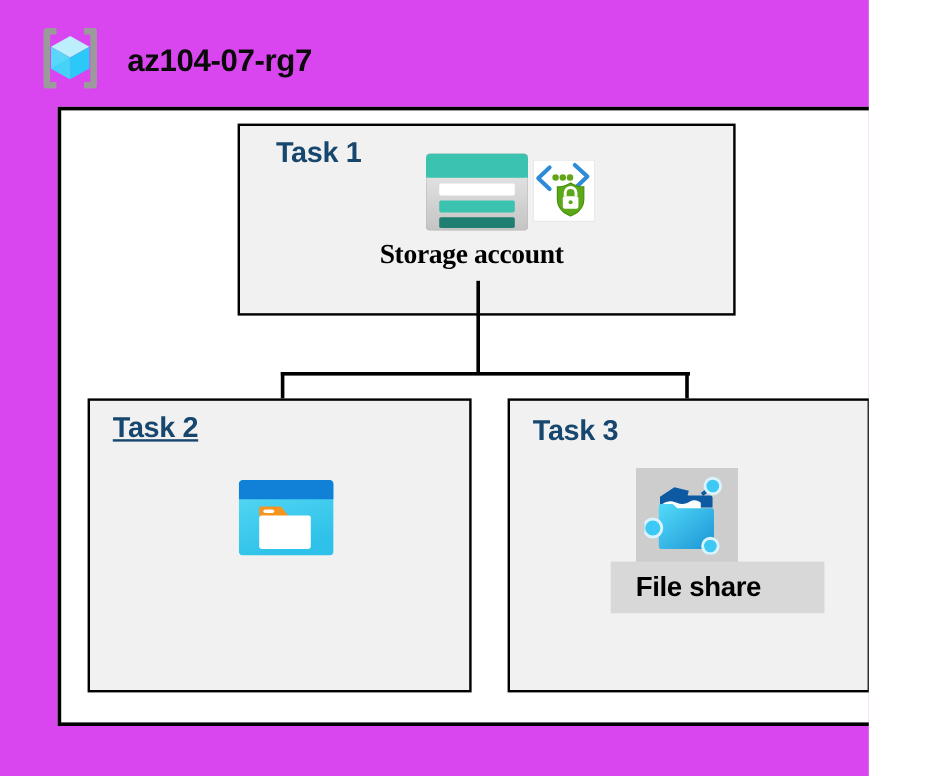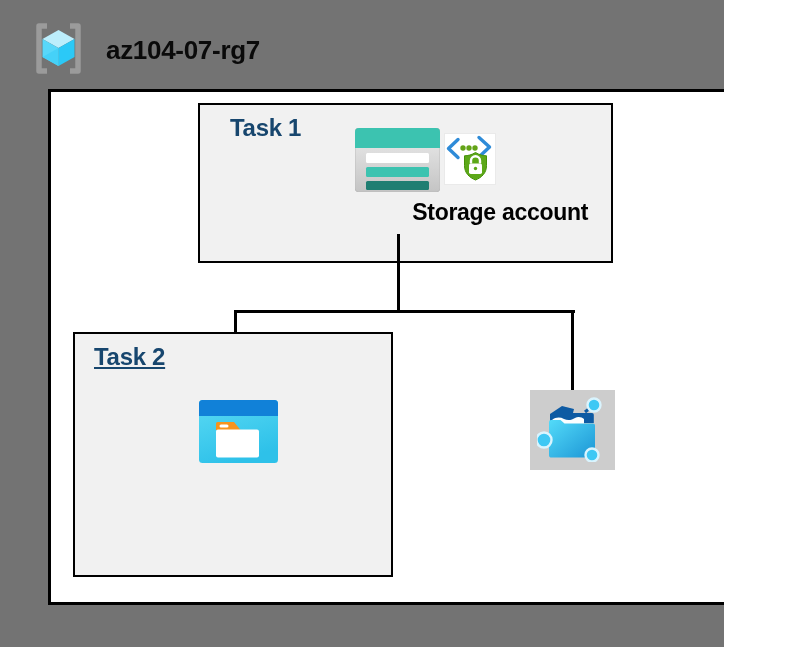--- a/index.html
+++ b/index.html
@@ -1,21 +1,21 @@
 <!DOCTYPE html>
 <html><head>
 <meta charset="utf-8">
 <style>
   * { margin: 0; padding: 0; box-sizing: border-box; }
   body { background: #ffffff; font-family: "Liberation Sans", sans-serif; }
   .canvas {
     position: relative;
     width: 724px;
     height: 647px;
-    background: #737373;
+    background: #d946ef;
     overflow: hidden;
   }
   .abs { position: absolute; }
 
   
   .rg-title {
     position: absolute;
     left: 106px;
     top: 33px;
     font-size: 26px;
@@ -53,22 +53,23 @@
     white-space: nowrap;
     text-align: center;
   }
 
   .caption {
     position: absolute;
     font-size: 23px;
     font-weight: bold;
     color: #000000;
     letter-spacing: -0.3px;
-    text-align: right;
+    text-align: center;
     white-space: nowrap;
+    font-family: Liberation Serif, serif;
   }
 
   
   .line { position: absolute; background: #000000; }
   .line-trunk   { left: 397px; top: 234px; width: 3px;  height: 78px; }
   .line-horiz   { left: 234px; top: 310px; width: 341px; height: 3px; }
   .line-blob    { left: 234px; top: 310px; width: 3px;  height: 81px; }
   .line-fshare  { left: 571px; top: 310px; width: 3px;  height: 80px; }
 
   
@@ -165,20 +166,23 @@
       </linearGradient>
     </defs>
     <rect x="0" y="0" width="79" height="63" rx="3.5" fill="url(#blobGrad)"></rect>
     <path d="M3.5,0 h72 a3.5,3.5 0 0 1 3.5,3.5 V16 H0 V3.5 A3.5,3.5 0 0 1 3.5,0 z" fill="#1181D8"></path>
     <path d="M17,30 v-6.5 a1.5,1.5 0 0 1 1.5,-1.5 h16.5 l6.5,8 z" fill="#F7941E"></path>
     <rect x="20.5" y="24.5" width="9" height="3" rx="1.5" fill="#FFFFFF"></rect>
     <rect x="17" y="29.5" width="43" height="28" rx="2" fill="#FFFFFF"></rect>
   </svg>
 
 
+  <div class="task-box task3">
+    <div class="task-label" style="left:19px; top:12px;">Task 3</div>
+  </div>
 
   <div class="fs-square"></div>
 
   <svg class="abs" style="left:537px; top:396px;" width="72" height="66" viewBox="0 0 72 66">
     <defs>
       <linearGradient id="fsGrad" x1="0" y1="0" x2="1" y2="1">
         <stop offset="0" stop-color="#53DBF9"></stop>
         <stop offset="1" stop-color="#1C95D5"></stop>
       </linearGradient>
     </defs>
@@ -186,14 +190,17 @@
     <line x1="7" y1="44" x2="16" y2="44" stroke="#0D5AA3" stroke-width="3.2"></line>
     <line x1="47" y1="51" x2="55" y2="59" stroke="#0D5AA3" stroke-width="3.2"></line>
     <path d="M13,27 V18 L25,10 L37,13 L36,17 H55 a1.8,1.8 0 0 1 1.8,1.8 V27 Z" fill="#0D5AA3"></path>
     <path d="M15,24 c4,-3 8,-3 12,-1 c4,2 8,1 11,-1 c3,-2 7,-1 9,1 v7 H15 z" fill="#FBFEFF"></path>
     <path d="M12,59 V26 a2,2 0 0 1 2,-2 h9.5 l4,3.5 H56 a2,2 0 0 1 2,2 V59 a2.6,2.6 0 0 1 -2.6,2.6 H14.6 A2.6,2.6 0 0 1 12,59 z" fill="url(#fsGrad)"></path>
     <circle cx="57" cy="9" r="6.5" fill="#3EC8F4" stroke="#D9F4FE" stroke-width="2.4"></circle>
     <circle cx="7" cy="44" r="7.5" fill="#3EC8F4" stroke="#D9F4FE" stroke-width="2.4"></circle>
     <circle cx="55" cy="59" r="6.5" fill="#3EC8F4" stroke="#D9F4FE" stroke-width="2.4"></circle>
   </svg>
 
+  <div class="fs-band">
+    <span class="caption-inline">File share</span>
+  </div>
 
 </div>
 
 </body></html>

